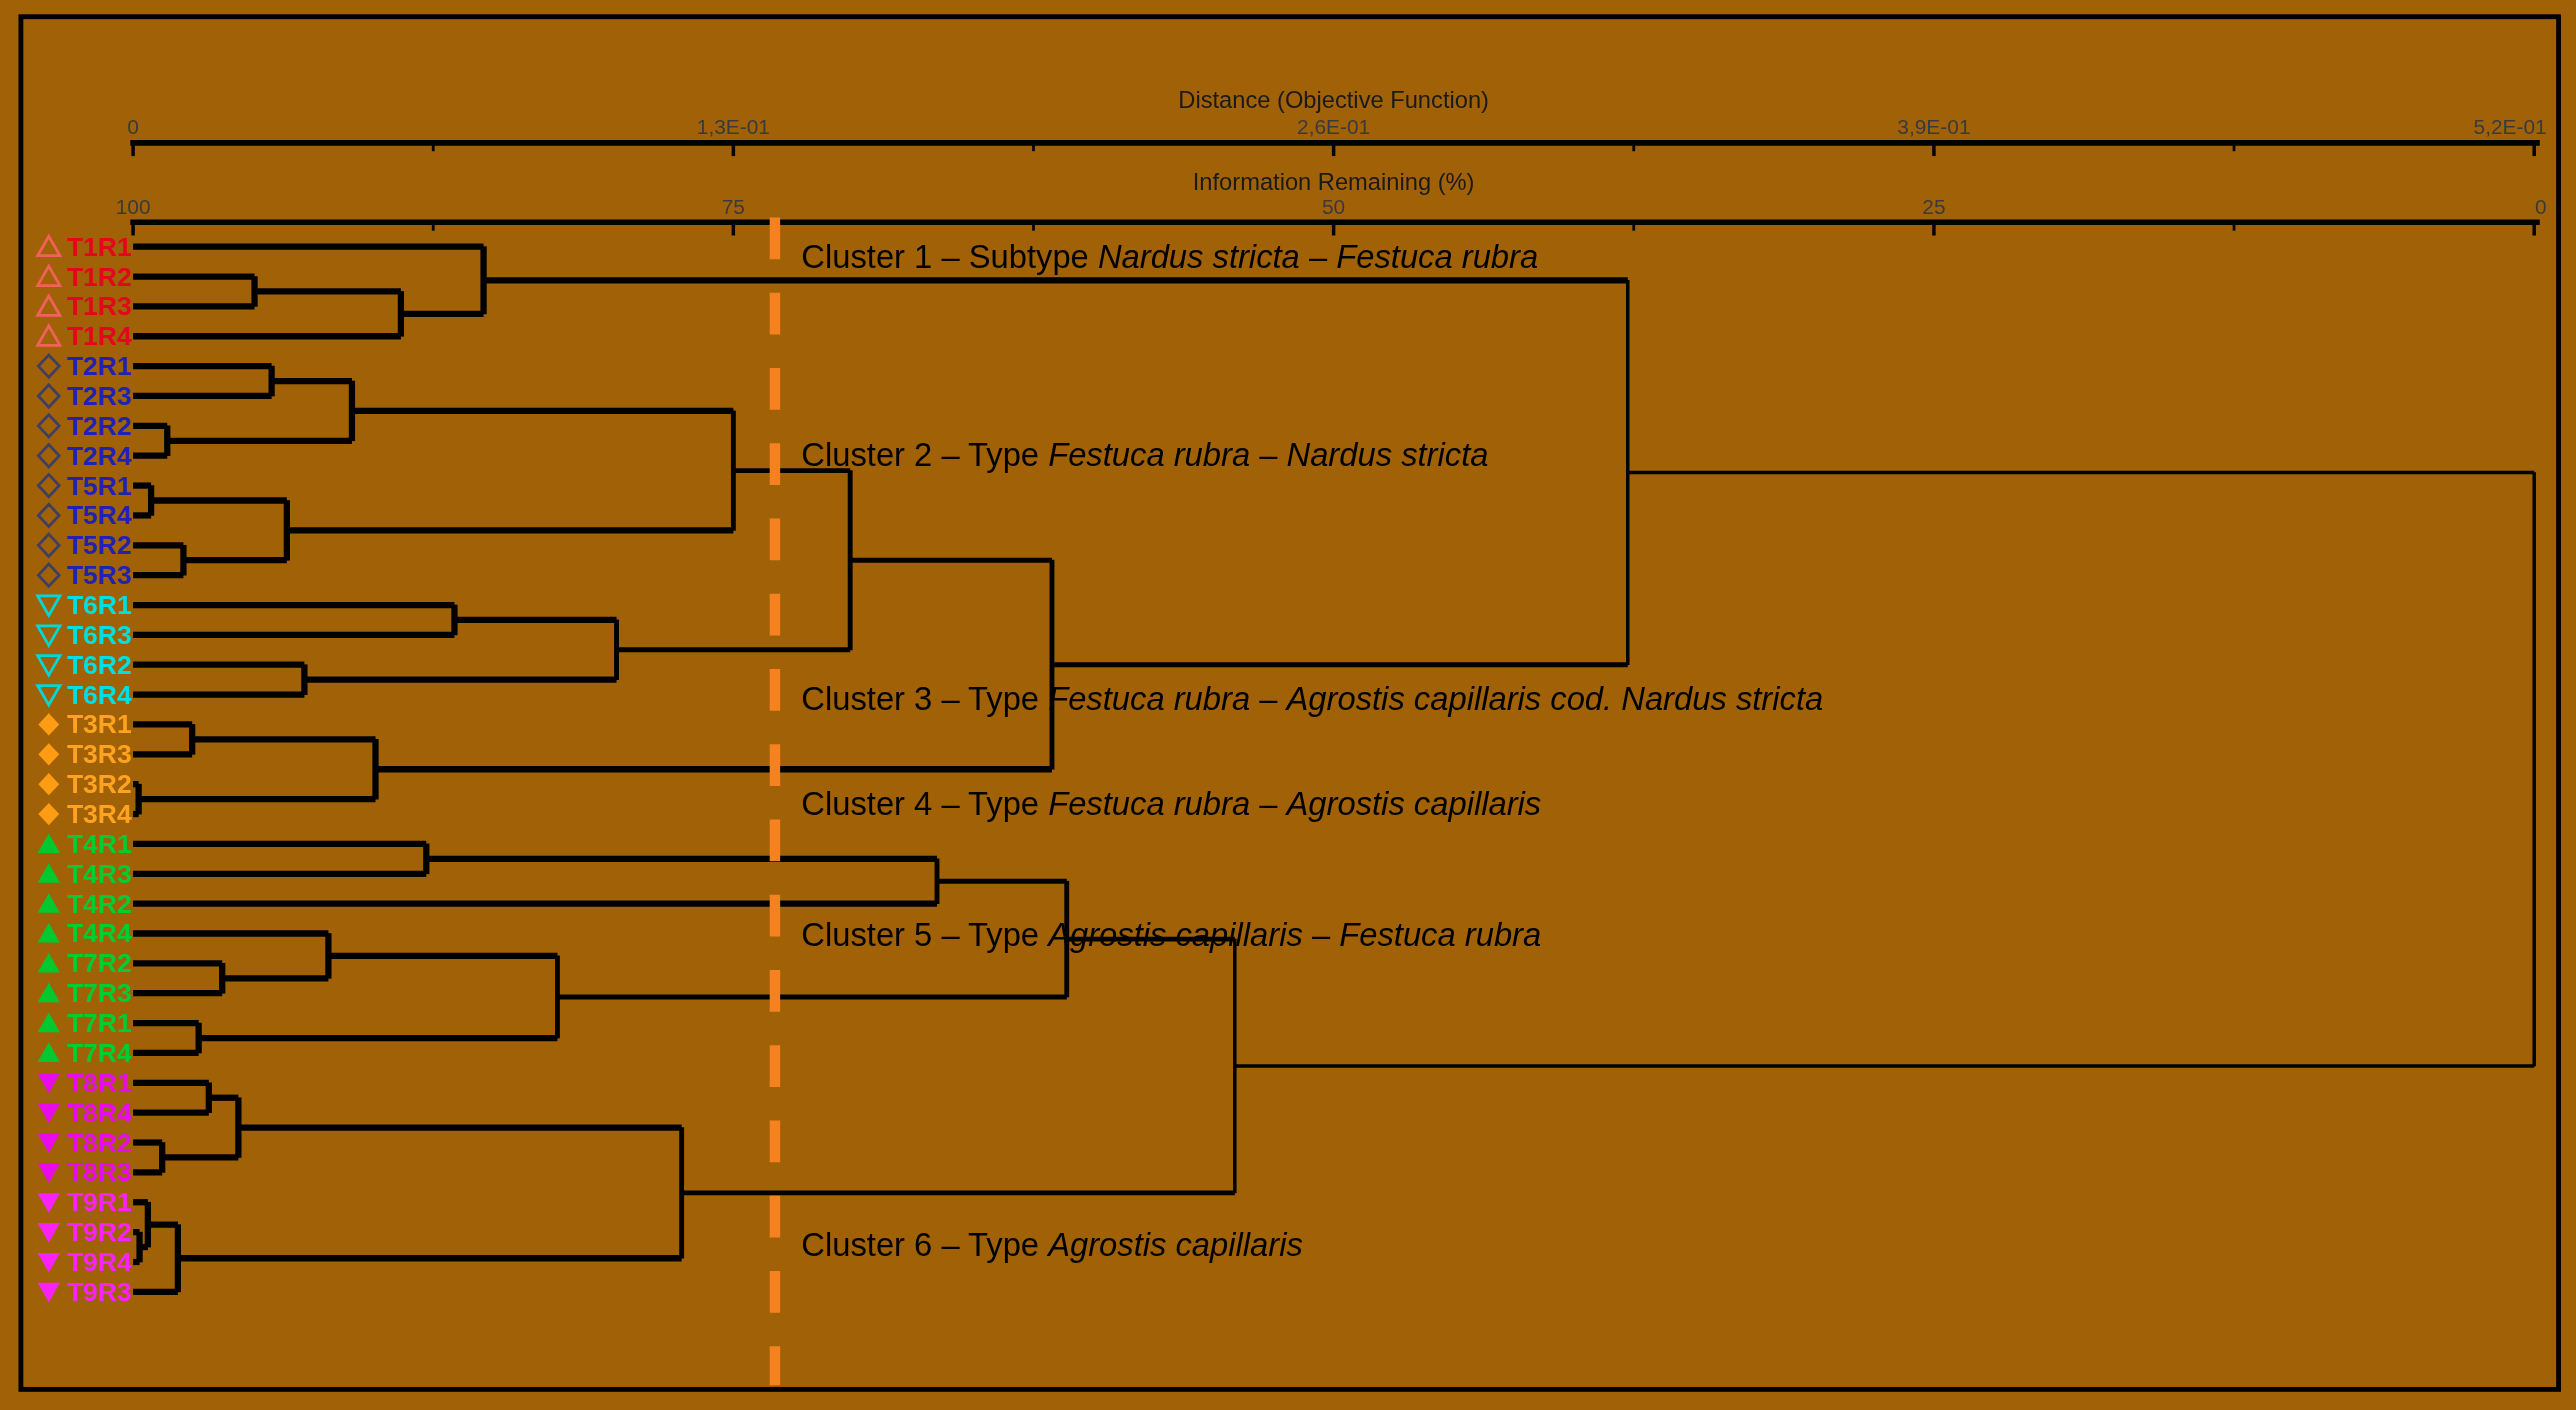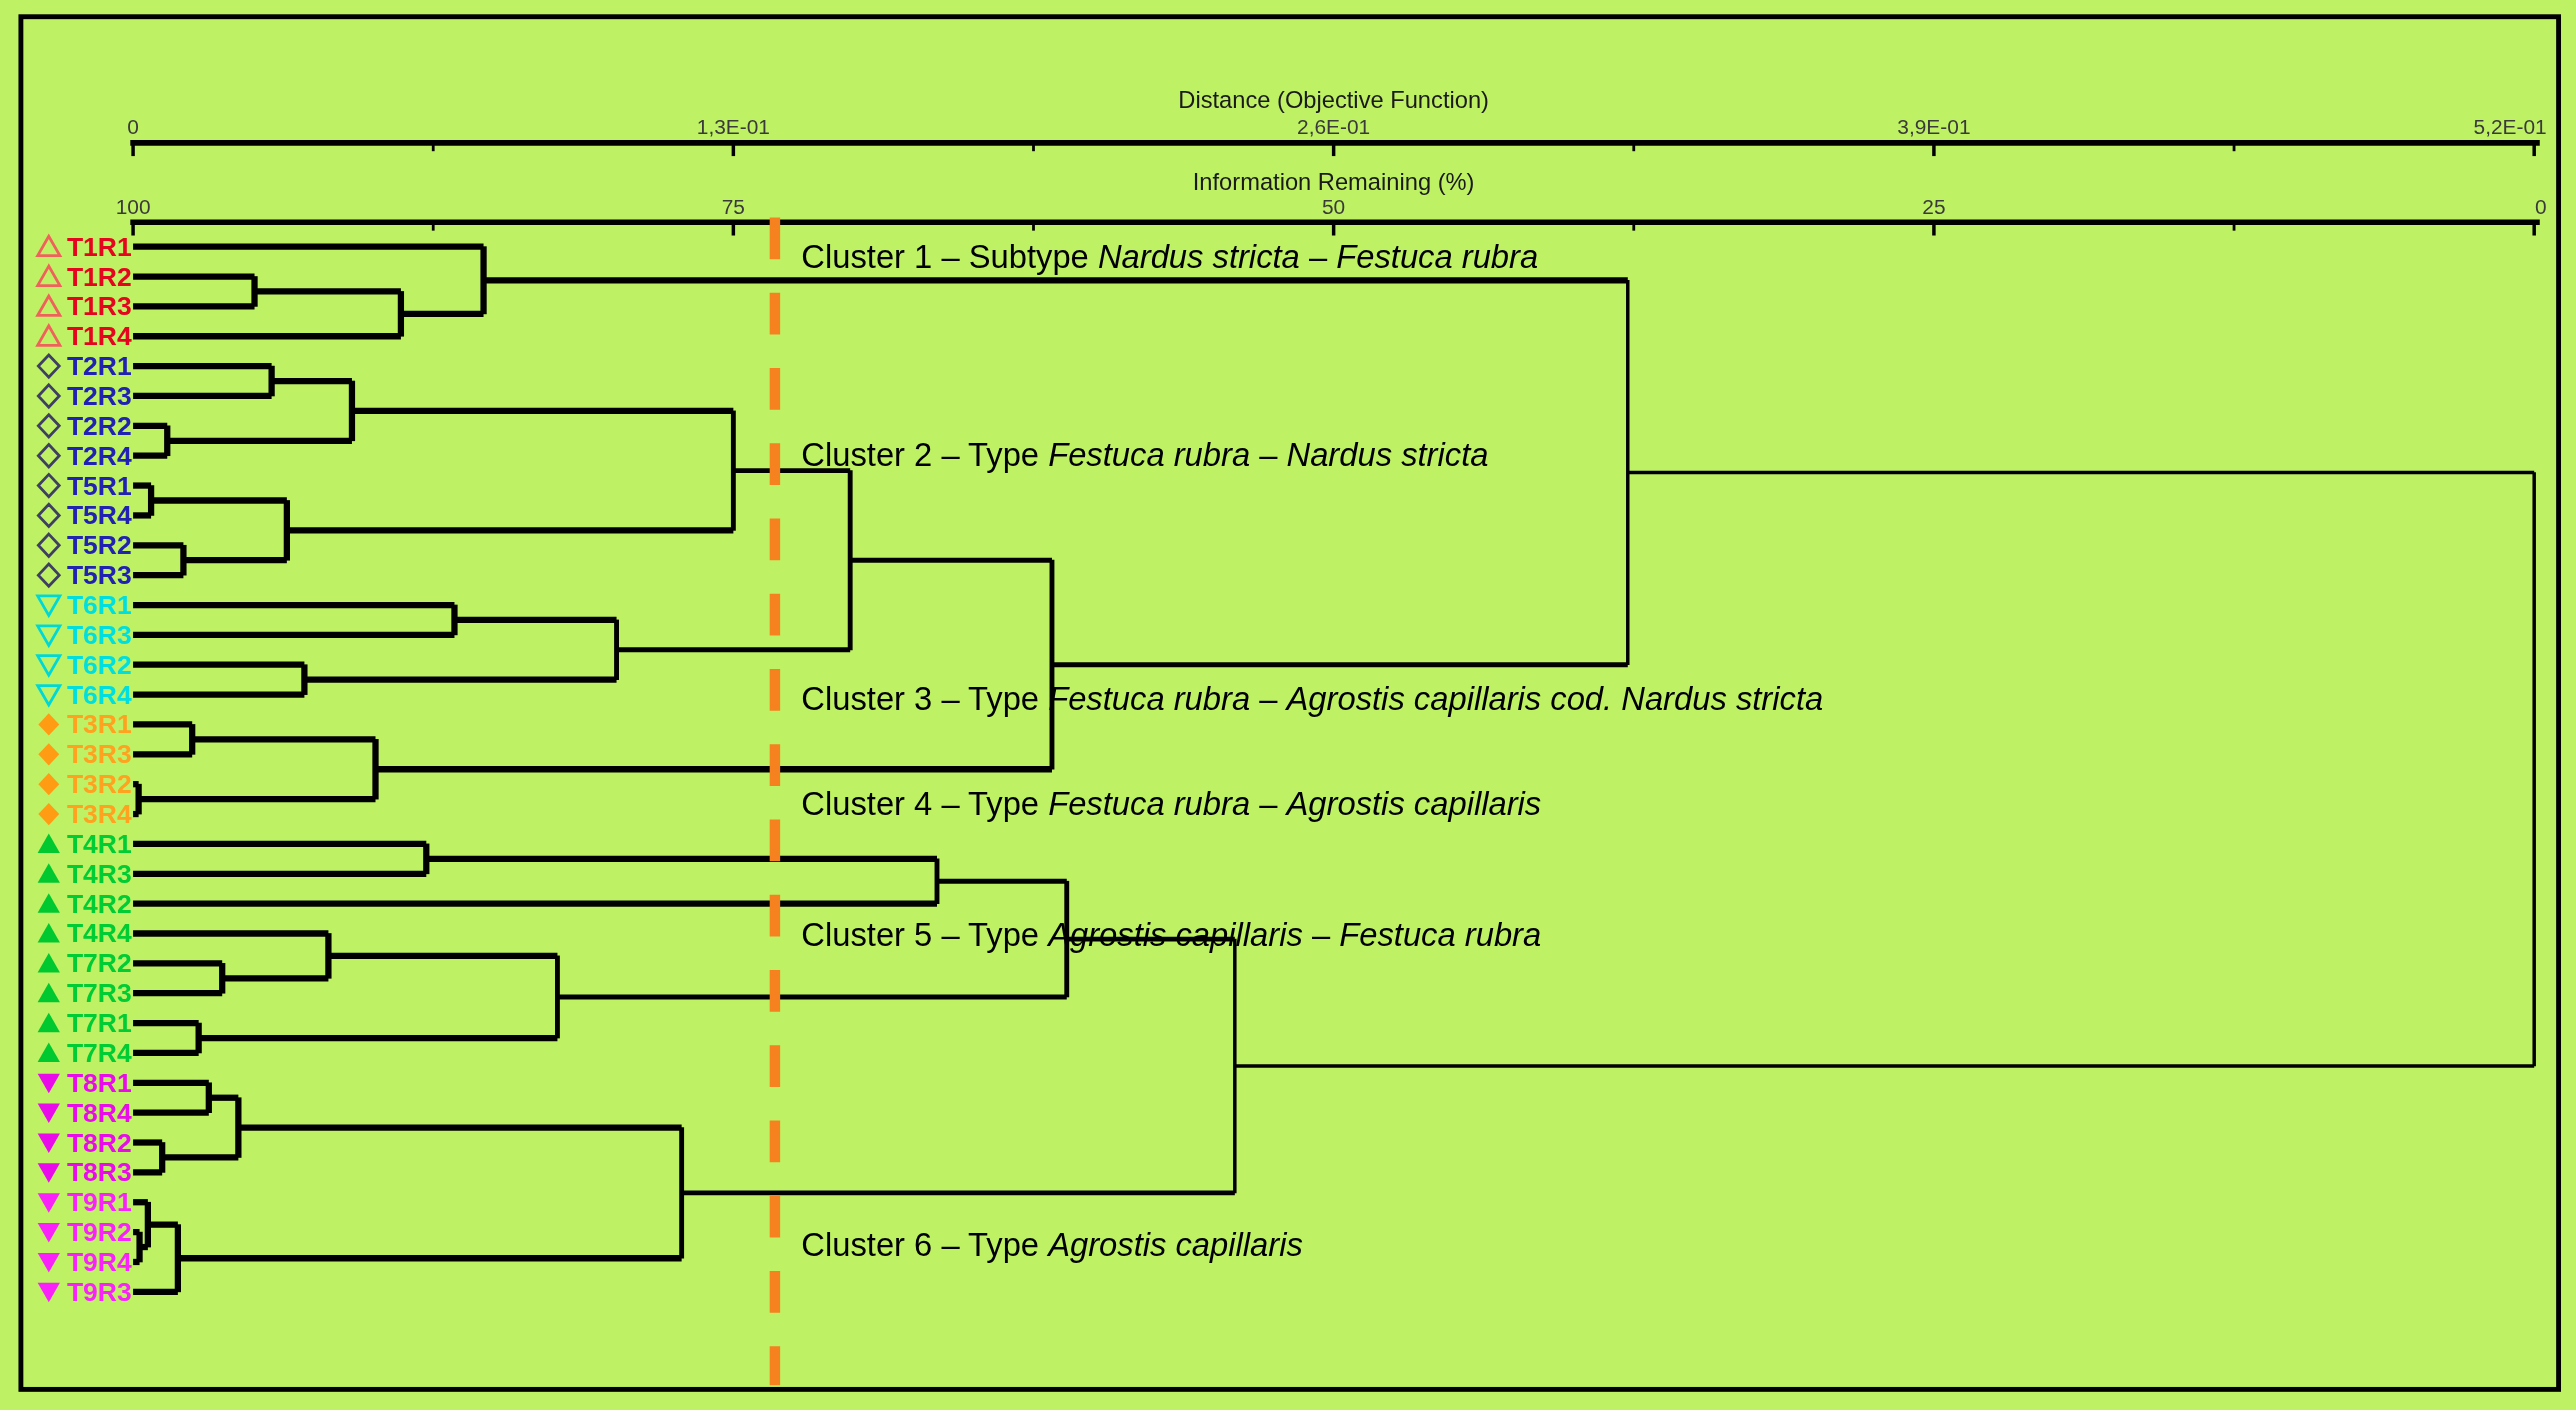--- a/index.html
+++ b/index.html
@@ -5,21 +5,21 @@
   html, body {
     margin: 0;
     padding: 0;
     background: #ffffff;
     font-family: "Liberation Sans", sans-serif;
   }
   .figure-wrap {
     position: relative;
     width: 2576px;
     height: 1411px;
-    background: #bef264;
+    background: #a16207;
     overflow: hidden;
   }
   svg { display: block; }
   text { font-family: "Liberation Sans", sans-serif; }
   .axis-title { font-size: 34px; fill: #1a1a1a; }
   .tick-label { font-size: 30px; fill: #3a3a3a; }
   .cluster-label { font-size: 47px; fill: #000000; }
   .leaf-label { font-size: 38px; font-weight: bold; }
 </style>
 </head>

